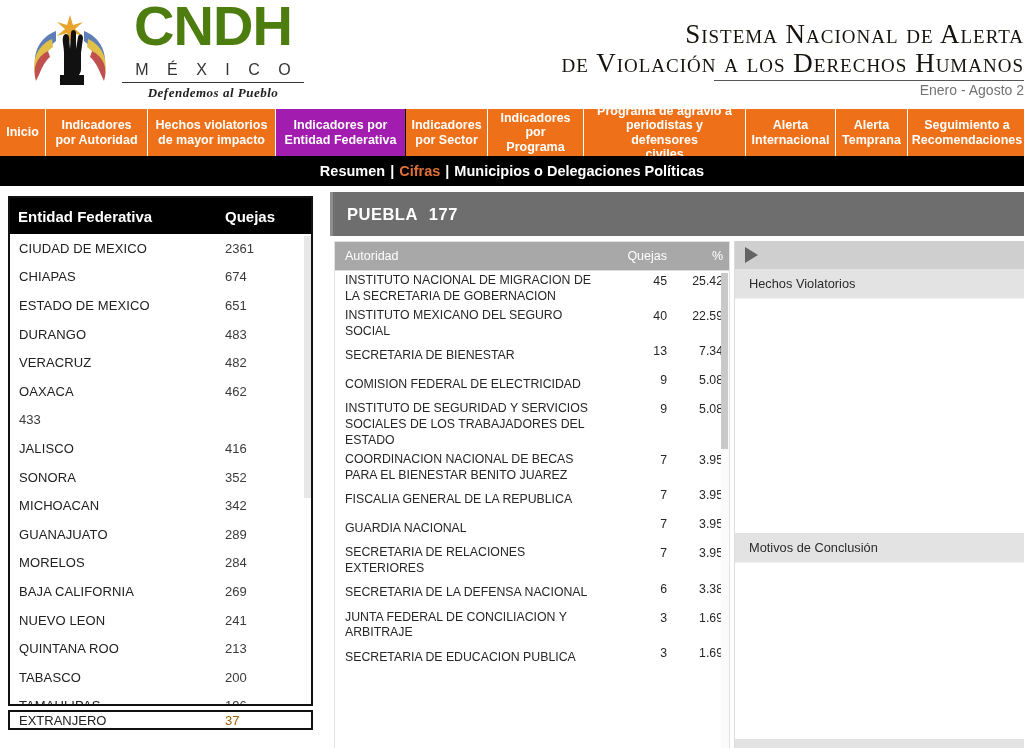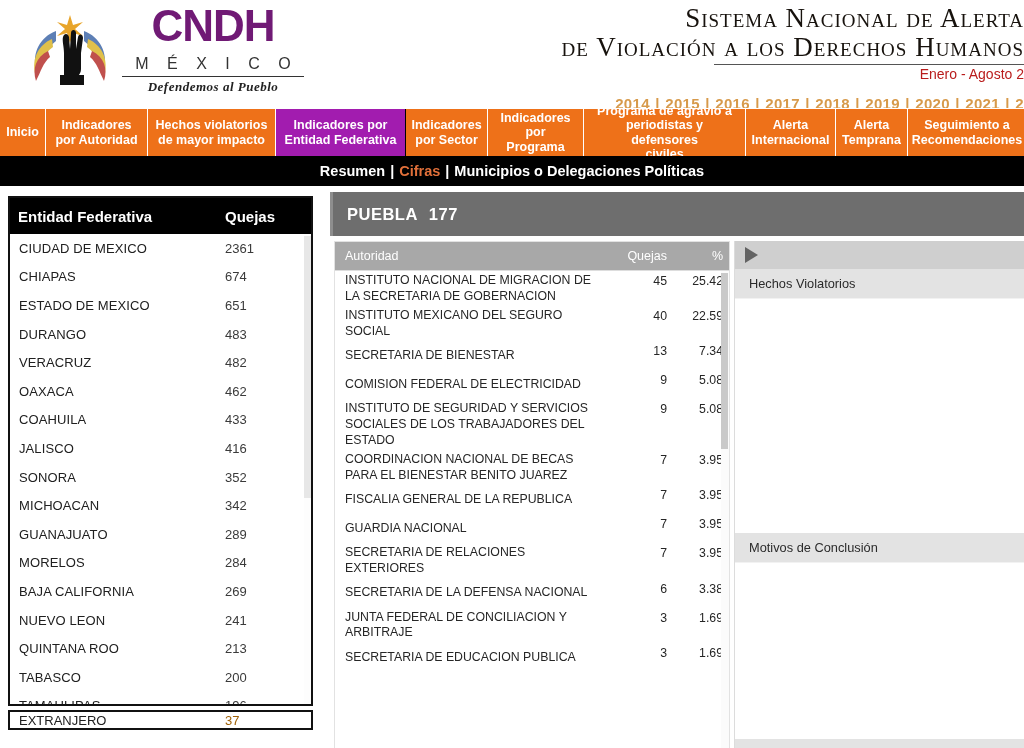--- a/index.html
+++ b/index.html
@@ -34,23 +34,23 @@
   }
   .logo-text {
     display: flex;
     flex-direction: column;
     align-items: center;
     margin-left: 2px;
   }
   .logo-cndh {
     font-family: "Liberation Sans", sans-serif;
     font-weight: bold;
-    font-size: 44px;
+    font-size: 56px;
     letter-spacing: -1px;
-    color: #701a75;
+    color: #4d7c0f;
     line-height: 0.95;
   }
   .logo-mex {
     font-family: "Liberation Sans", sans-serif;
     font-size: 16px;
     letter-spacing: 7px;
     color: #333333;
     margin-top: 8px;
     margin-left: 7px;
   }
@@ -68,38 +68,38 @@
     color: #222222;
     letter-spacing: 0.5px;
   }
 
   .title-area {
     position: absolute;
     right: 0; top: 0;
     width: 700px;
     text-align: right;
     padding-right: 0px;
-    padding-top: 4px;
+    padding-top: 20px;
   }
   .title-l1, .title-l2 {
     font-family: "Liberation Serif", serif;
     color: #17120d;
     font-size: 27px;
     letter-spacing: 1px;
     white-space: nowrap;
     line-height: 1.07;
     font-variant: small-caps;
     font-weight: normal;
   }
   .title-l1 { padding-right: 0; }
   .title-l2 { padding-right: 0; }
   .title-date {
     font-family: "Liberation Sans", sans-serif;
     font-size: 14px;
-    color: #b91c1c;
+    color: #737373;
     white-space: nowrap;
     border-top: 1px solid #555;
     display: inline-block;
     padding-top: 1px;
     margin-top: 2px;
     width: 310px;
     text-align: right;
   }
   .years {
     font-family: "Liberation Sans", sans-serif;
@@ -469,21 +469,20 @@
           </div>
           <div class="state-row">
             <div class="c1">VERACRUZ</div>
             <div class="c2">482</div>
           </div>
           <div class="state-row">
             <div class="c1">OAXACA</div>
             <div class="c2">462</div>
           </div>
           <div class="state-row">
-            <div class="c1">COAHUILA</div>
             <div class="c2">433</div>
           </div>
           <div class="state-row">
             <div class="c1">JALISCO</div>
             <div class="c2">416</div>
           </div>
           <div class="state-row">
             <div class="c1">SONORA</div>
             <div class="c2">352</div>
           </div>

